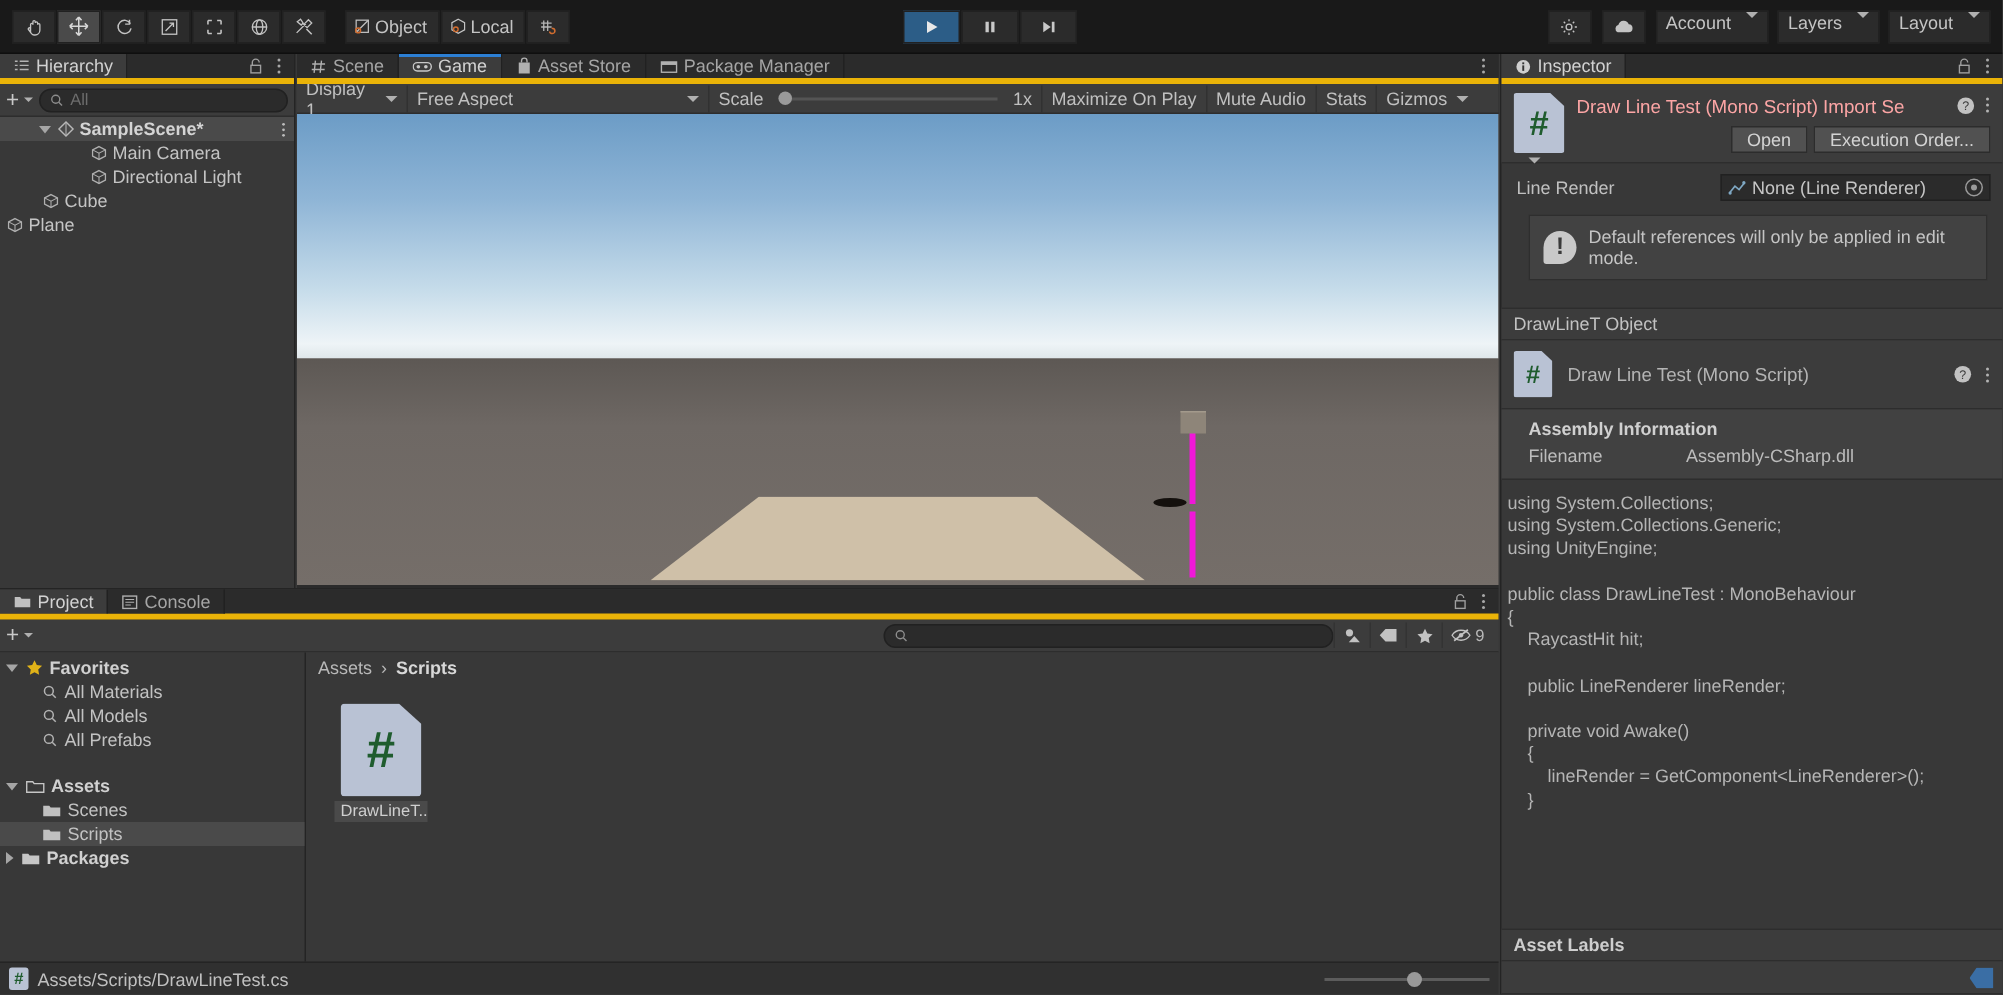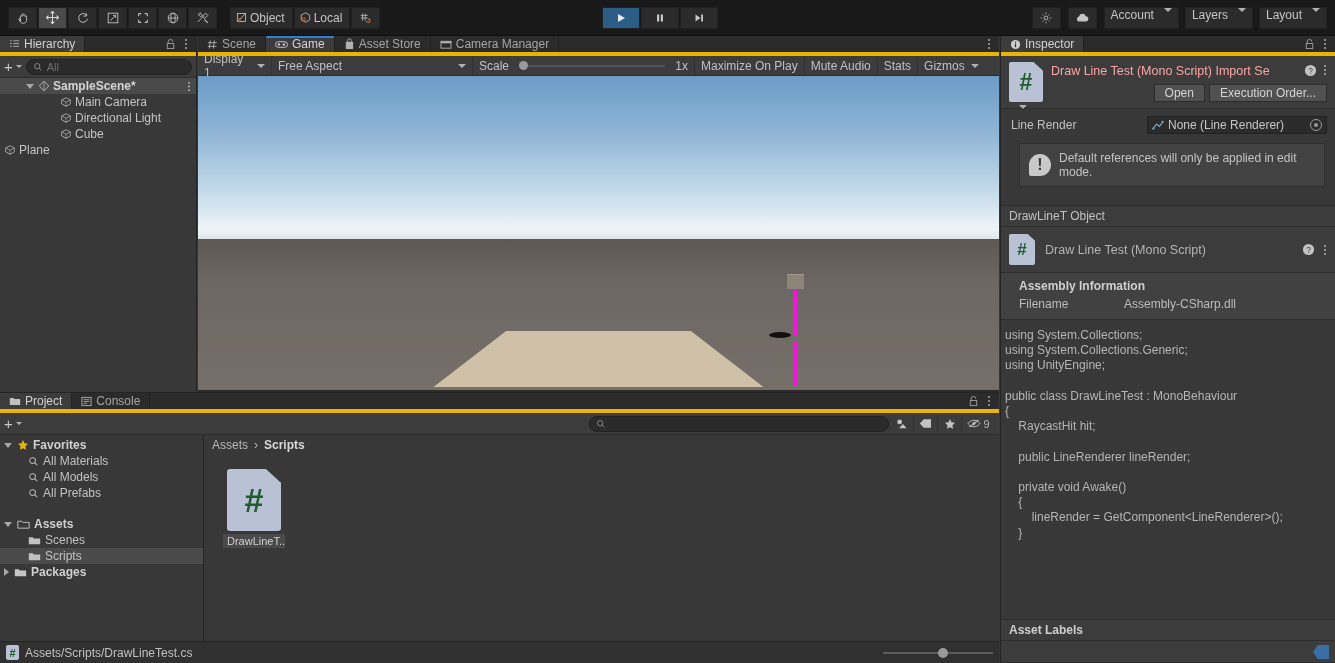--- a/index.html
+++ b/index.html
@@ -368,21 +368,21 @@
       </div>
       <div class="hrow" style="padding-left:60px">
         <span class="ic">
             <svg width="12" height="12" viewBox="0 0 14 14">
               <path d="M7 2 12 4.6v4.8L7 12 2 9.4V4.6z" fill="none" stroke="#b0b0b0" stroke-width="1"></path>
               <path d="M2 4.6 7 7.2l5-2.6M7 7.2V12" fill="none" stroke="#b0b0b0" stroke-width=".8"></path>
             </svg>
           </span>
         <span>Directional Light</span>
       </div>
-      <div class="hrow" style="padding-left:60px">
+      <div class="hrow" style="padding-left:28px">
         <span class="ic">
             <svg width="12" height="12" viewBox="0 0 14 14">
               <path d="M7 2 12 4.6v4.8L7 12 2 9.4V4.6z" fill="none" stroke="#b0b0b0" stroke-width="1"></path>
               <path d="M2 4.6 7 7.2l5-2.6M7 7.2V12" fill="none" stroke="#b0b0b0" stroke-width=".8"></path>
             </svg>
           </span>
         <span>Cube</span>
       </div>
       <div class="hrow" style="">
         <span class="ic">
@@ -425,21 +425,21 @@
           </span>
         <span>Asset Store</span>
       </div>
       <div class="tab">
         <span class="ic">
             <svg width="12" height="11" viewBox="0 0 13 12">
               <rect x="1" y="2.5" width="11" height="7.5" fill="none" stroke="#b0b0b0" stroke-width="1"></rect>
               <rect x="1" y="2.5" width="11" height="2.2" fill="#b0b0b0"></rect>
             </svg>
           </span>
-        <span>Camera Manager</span>
+        <span>Package Manager</span>
       </div>
       <div class="tablock">
         <span>
             <svg width="4" height="12" viewBox="0 0 4 12">
               <circle cx="2" cy="2" r="1" fill="#a8a8a8"></circle>
               <circle cx="2" cy="6" r="1" fill="#a8a8a8"></circle>
               <circle cx="2" cy="10" r="1" fill="#a8a8a8"></circle>
             </svg>
           </span>
       </div>

